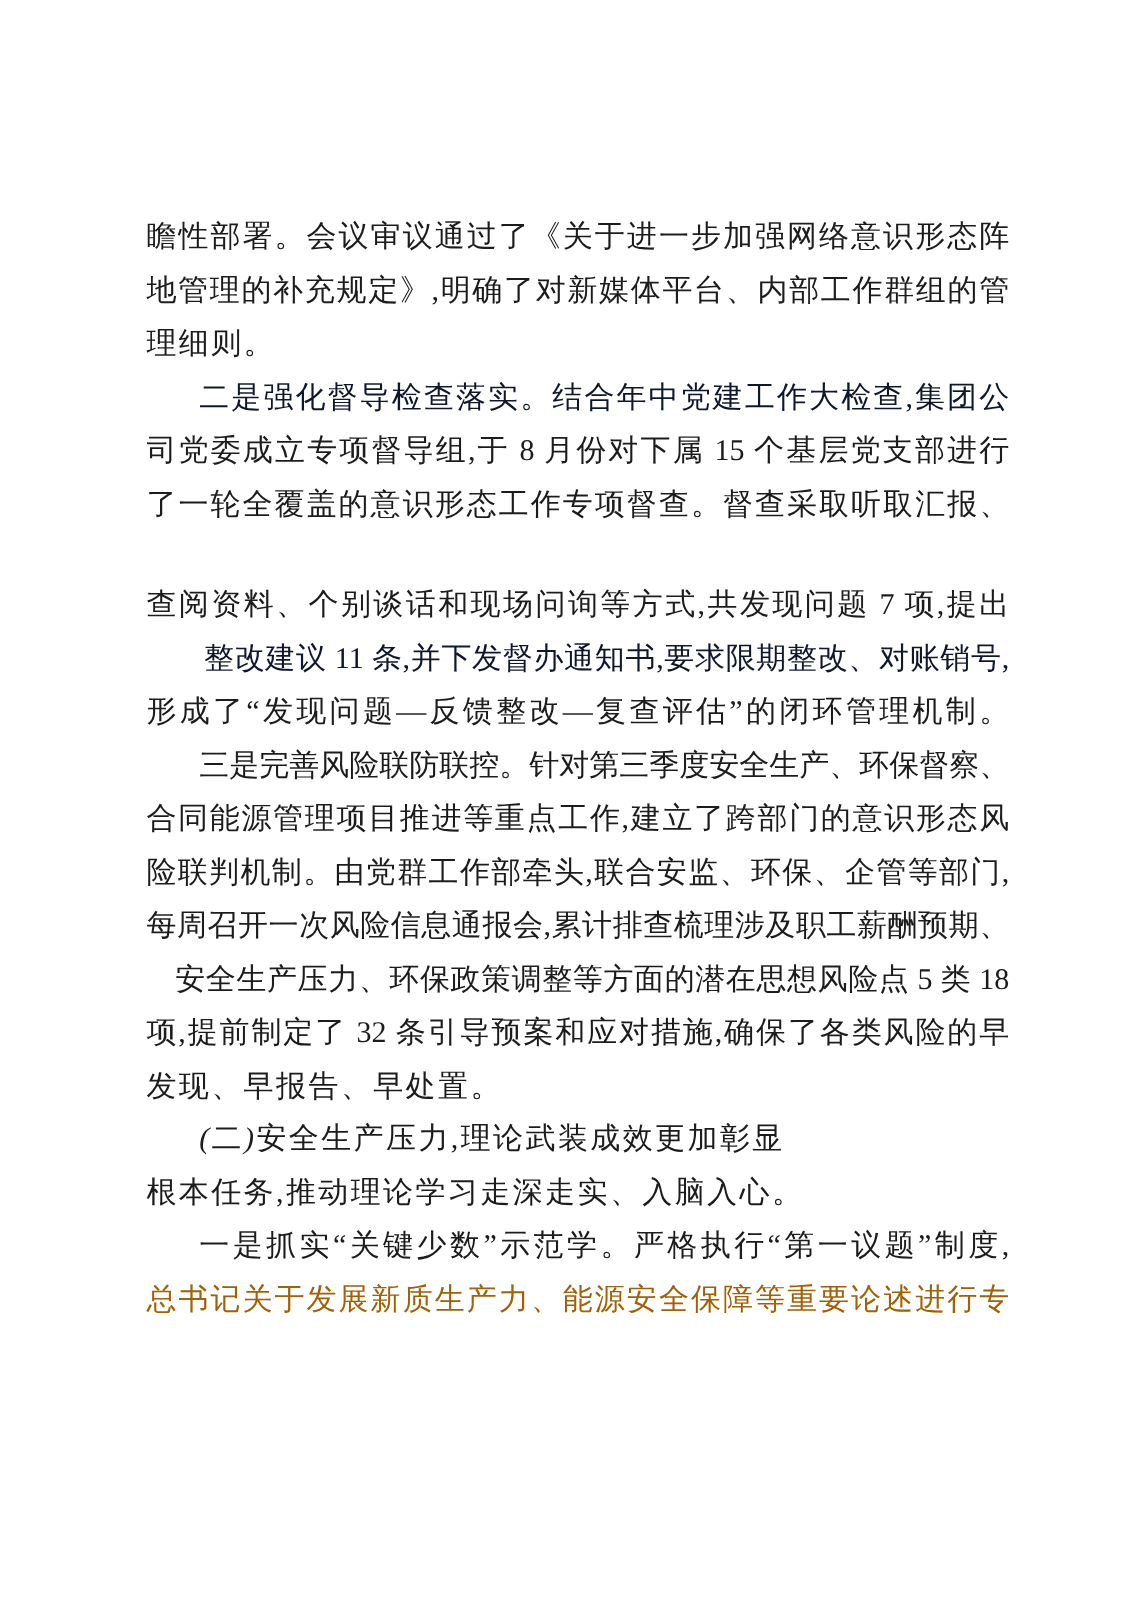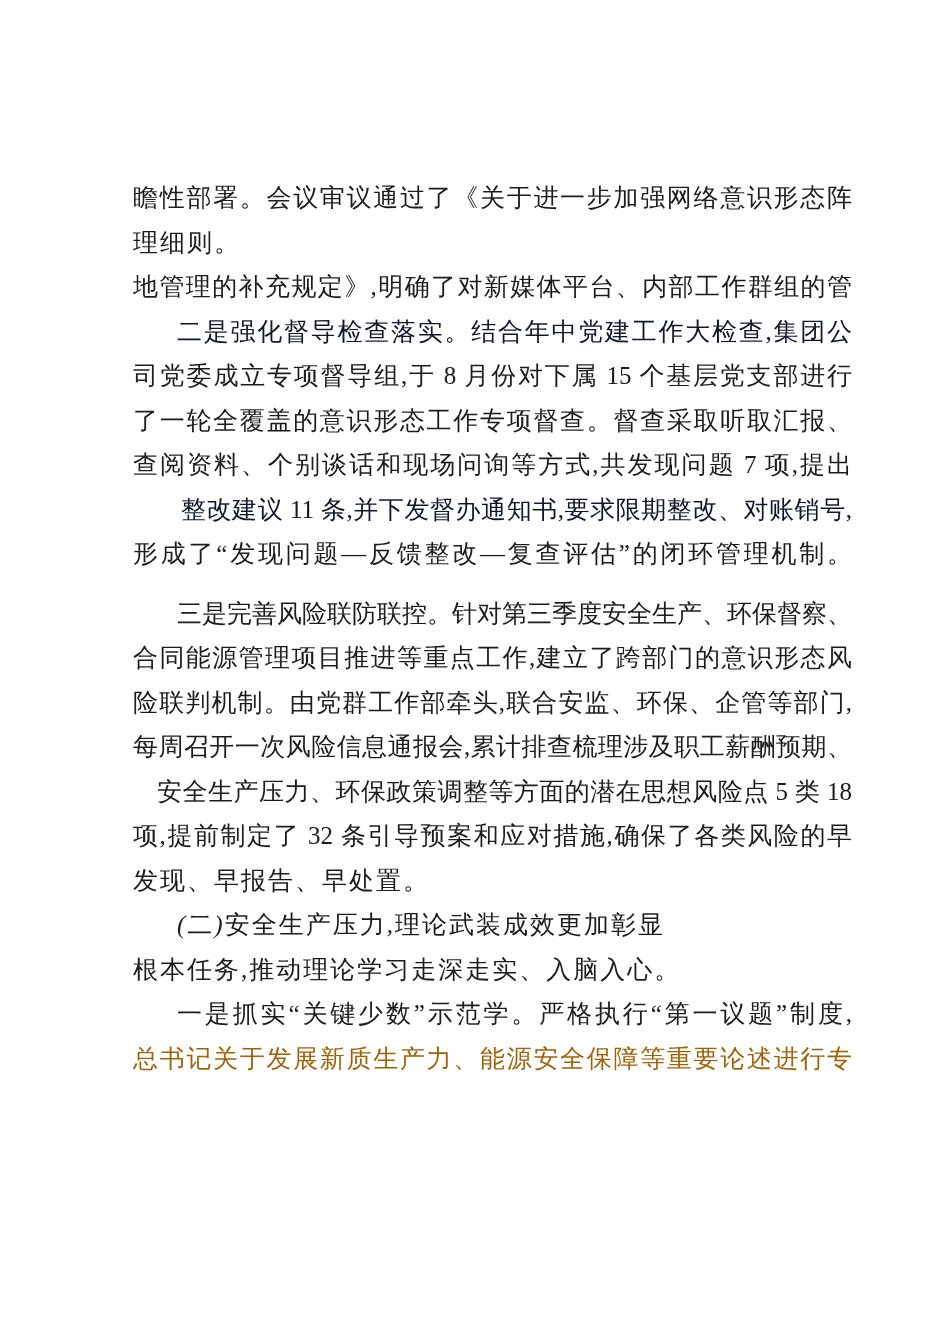--- a/index.html
+++ b/index.html
@@ -9,21 +9,21 @@
   }
   .page {
     position: relative;
     width: 950px;
     height: 1344px;
     background: #ffffff;
     overflow: hidden;
   }
   .textblock {
     position: absolute;
-    left: 133px;
+    left: 122px;
     top: 176px;
     width: 719px;
   }
   .line {
     font-family: "Liberation Serif", "DejaVu Serif", serif;
     font-size: 25px;
     line-height: 44.5px;
     height: 44.5px;
     color: #1c1c1c;
     text-align: left;
@@ -43,29 +43,29 @@
     font-style: oblique 6deg;
   }
 </style>
 </head>
 <body>
 
 <div class="page" style="background: rgb(255, 255, 255);">
   <div class="textblock">
 
   <div class="line justify" style="color: rgb(28, 28, 28);">瞻性部署。会议审议通过了《关于进一步加强网络意识形态阵</div>
+      <div class="line justify" style="color: rgb(28, 28, 28);">地管理的补充规定》,明确了对新媒体平台、内部工作群组的管</div>
       <div class="line" style="color: rgb(28, 28, 28);">理细则。</div>
-      <div class="line justify" style="color: rgb(28, 28, 28);">地管理的补充规定》,明确了对新媒体平台、内部工作群组的管</div>
       <div class="line justify indent" style="color: #0f172a;">二是强化督导检查落实。结合年中党建工作大检查,集团公</div>
       <div class="line justify" style="color: rgb(28, 28, 28);">司党委成立专项督导组,于 8 月份对下属 15 个基层党支部进行</div>
       <div class="line justify" style="color: rgb(28, 28, 28);">了一轮全覆盖的意识形态工作专项督查。督查采取听取汇报、</div>
-      <div class="line justify" style="color: rgb(28, 28, 28);">查阅资料、个别谈话和现场问询等方式,共发现问题 7 项,提出</div>
+      <div class="line justify" style="color: rgb(28, 28, 28); margin-top: 40px;">查阅资料、个别谈话和现场问询等方式,共发现问题 7 项,提出</div>
       <div class="line justify" style="color: #0f172a; margin-left: 48px;">整改建议 11 条,并下发督办通知书,要求限期整改、对账销号,</div>
       <div class="line justify" style="color: rgb(28, 28, 28);">形成了“发现问题—反馈整改—复查评估”的闭环管理机制。</div>
-      <div class="line justify indent" style="color: rgb(28, 28, 28); margin-top: 15px;">三是完善风险联防联控。针对第三季度安全生产、环保督察、</div>
+      <div class="line justify indent" style="color: rgb(28, 28, 28);">三是完善风险联防联控。针对第三季度安全生产、环保督察、</div>
       <div class="line justify" style="color: rgb(28, 28, 28);">合同能源管理项目推进等重点工作,建立了跨部门的意识形态风</div>
       <div class="line justify" style="color: rgb(28, 28, 28);">险联判机制。由党群工作部牵头,联合安监、环保、企管等部门,</div>
       <div class="line justify" style="color: rgb(28, 28, 28);">每周召开一次风险信息通报会,累计排查梳理涉及职工薪酬预期、</div>
       <div class="line justify" style="color: rgb(28, 28, 28); margin-left: 24px;">安全生产压力、环保政策调整等方面的潜在思想风险点 5 类 18</div>
       <div class="line justify" style="color: rgb(28, 28, 28);">项,提前制定了 32 条引导预案和应对措施,确保了各类风险的早</div>
       <div class="line" style="color: rgb(28, 28, 28);">发现、早报告、早处置。</div>
       <div class="line indent heading2" style="color: rgb(28, 28, 28);">(二)安全生产压力,理论武装成效更加彰显</div>
       <div class="line" style="color: rgb(28, 28, 28);">根本任务,推动理论学习走深走实、入脑入心。</div>
       <div class="line justify indent" style="color: rgb(28, 28, 28);">一是抓实“关键少数”示范学。严格执行“第一议题”制度,</div>
       <div class="line justify" style="color: #a16207;">总书记关于发展新质生产力、能源安全保障等重要论述进行专</div>

